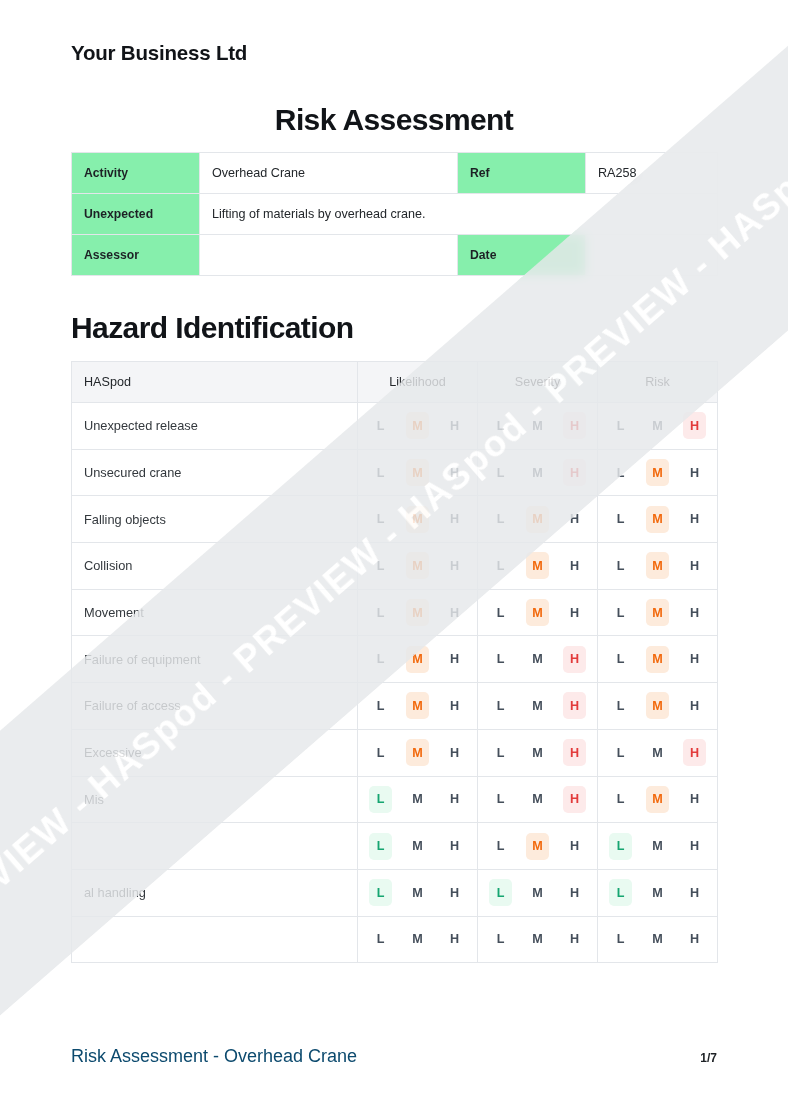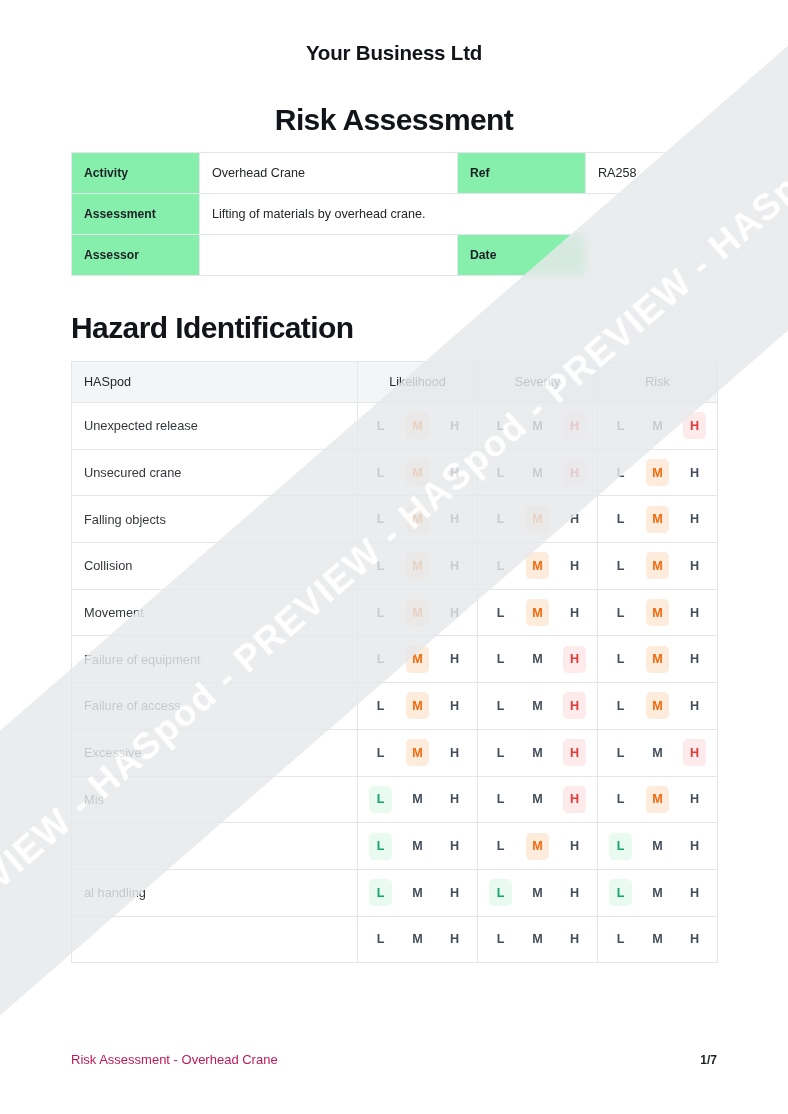--- a/index.html
+++ b/index.html
@@ -21,21 +21,21 @@
   }
   .content {
     position: relative;
     z-index: 1;
     padding: 0 71px;
   }
 
   
   .company-header {
     padding-top: 41px;
-    text-align: center;
+    text-align: left;
     font-size: 20.5px;
     font-weight: bold;
     color: #111418;
     letter-spacing: -0.2px;
   }
 
   
   .section-title {
     font-size: 30px;
     font-weight: bold;
@@ -124,22 +124,22 @@
     position: absolute;
     left: 71px;
     right: 71px;
     bottom: 47px;
     display: flex;
     justify-content: space-between;
     align-items: baseline;
     z-index: 1;
   }
   .footer-left {
-    font-size: 13px;
-    color: #be185d;
+    font-size: 18px;
+    color: #0c4a6e;
   }
   .footer-right {
     font-size: 12px;
     font-weight: bold;
     color: #1d2125;
   }
 
   
   .watermark {
     position: absolute;
@@ -187,21 +187,21 @@
 
     <table class="doc-table info-table">
       <tbody>
         <tr>
           <td class="lbl">Activity</td>
           <td class="val-activity">Overhead Crane</td>
           <td class="lbl lbl-ref">Ref</td>
           <td class="val-ref">RA258</td>
         </tr>
         <tr>
-          <td class="lbl">Assessment</td>
+          <td class="lbl">Unexpected</td>
           <td colspan="3">Lifting of materials by overhead crane.</td>
         </tr>
         <tr>
           <td class="lbl">Assessor</td>
           <td class="val-activity"></td>
           <td class="lbl lbl-ref">Date</td>
           <td class="val-ref"></td>
         </tr>
       </tbody>
     </table>

